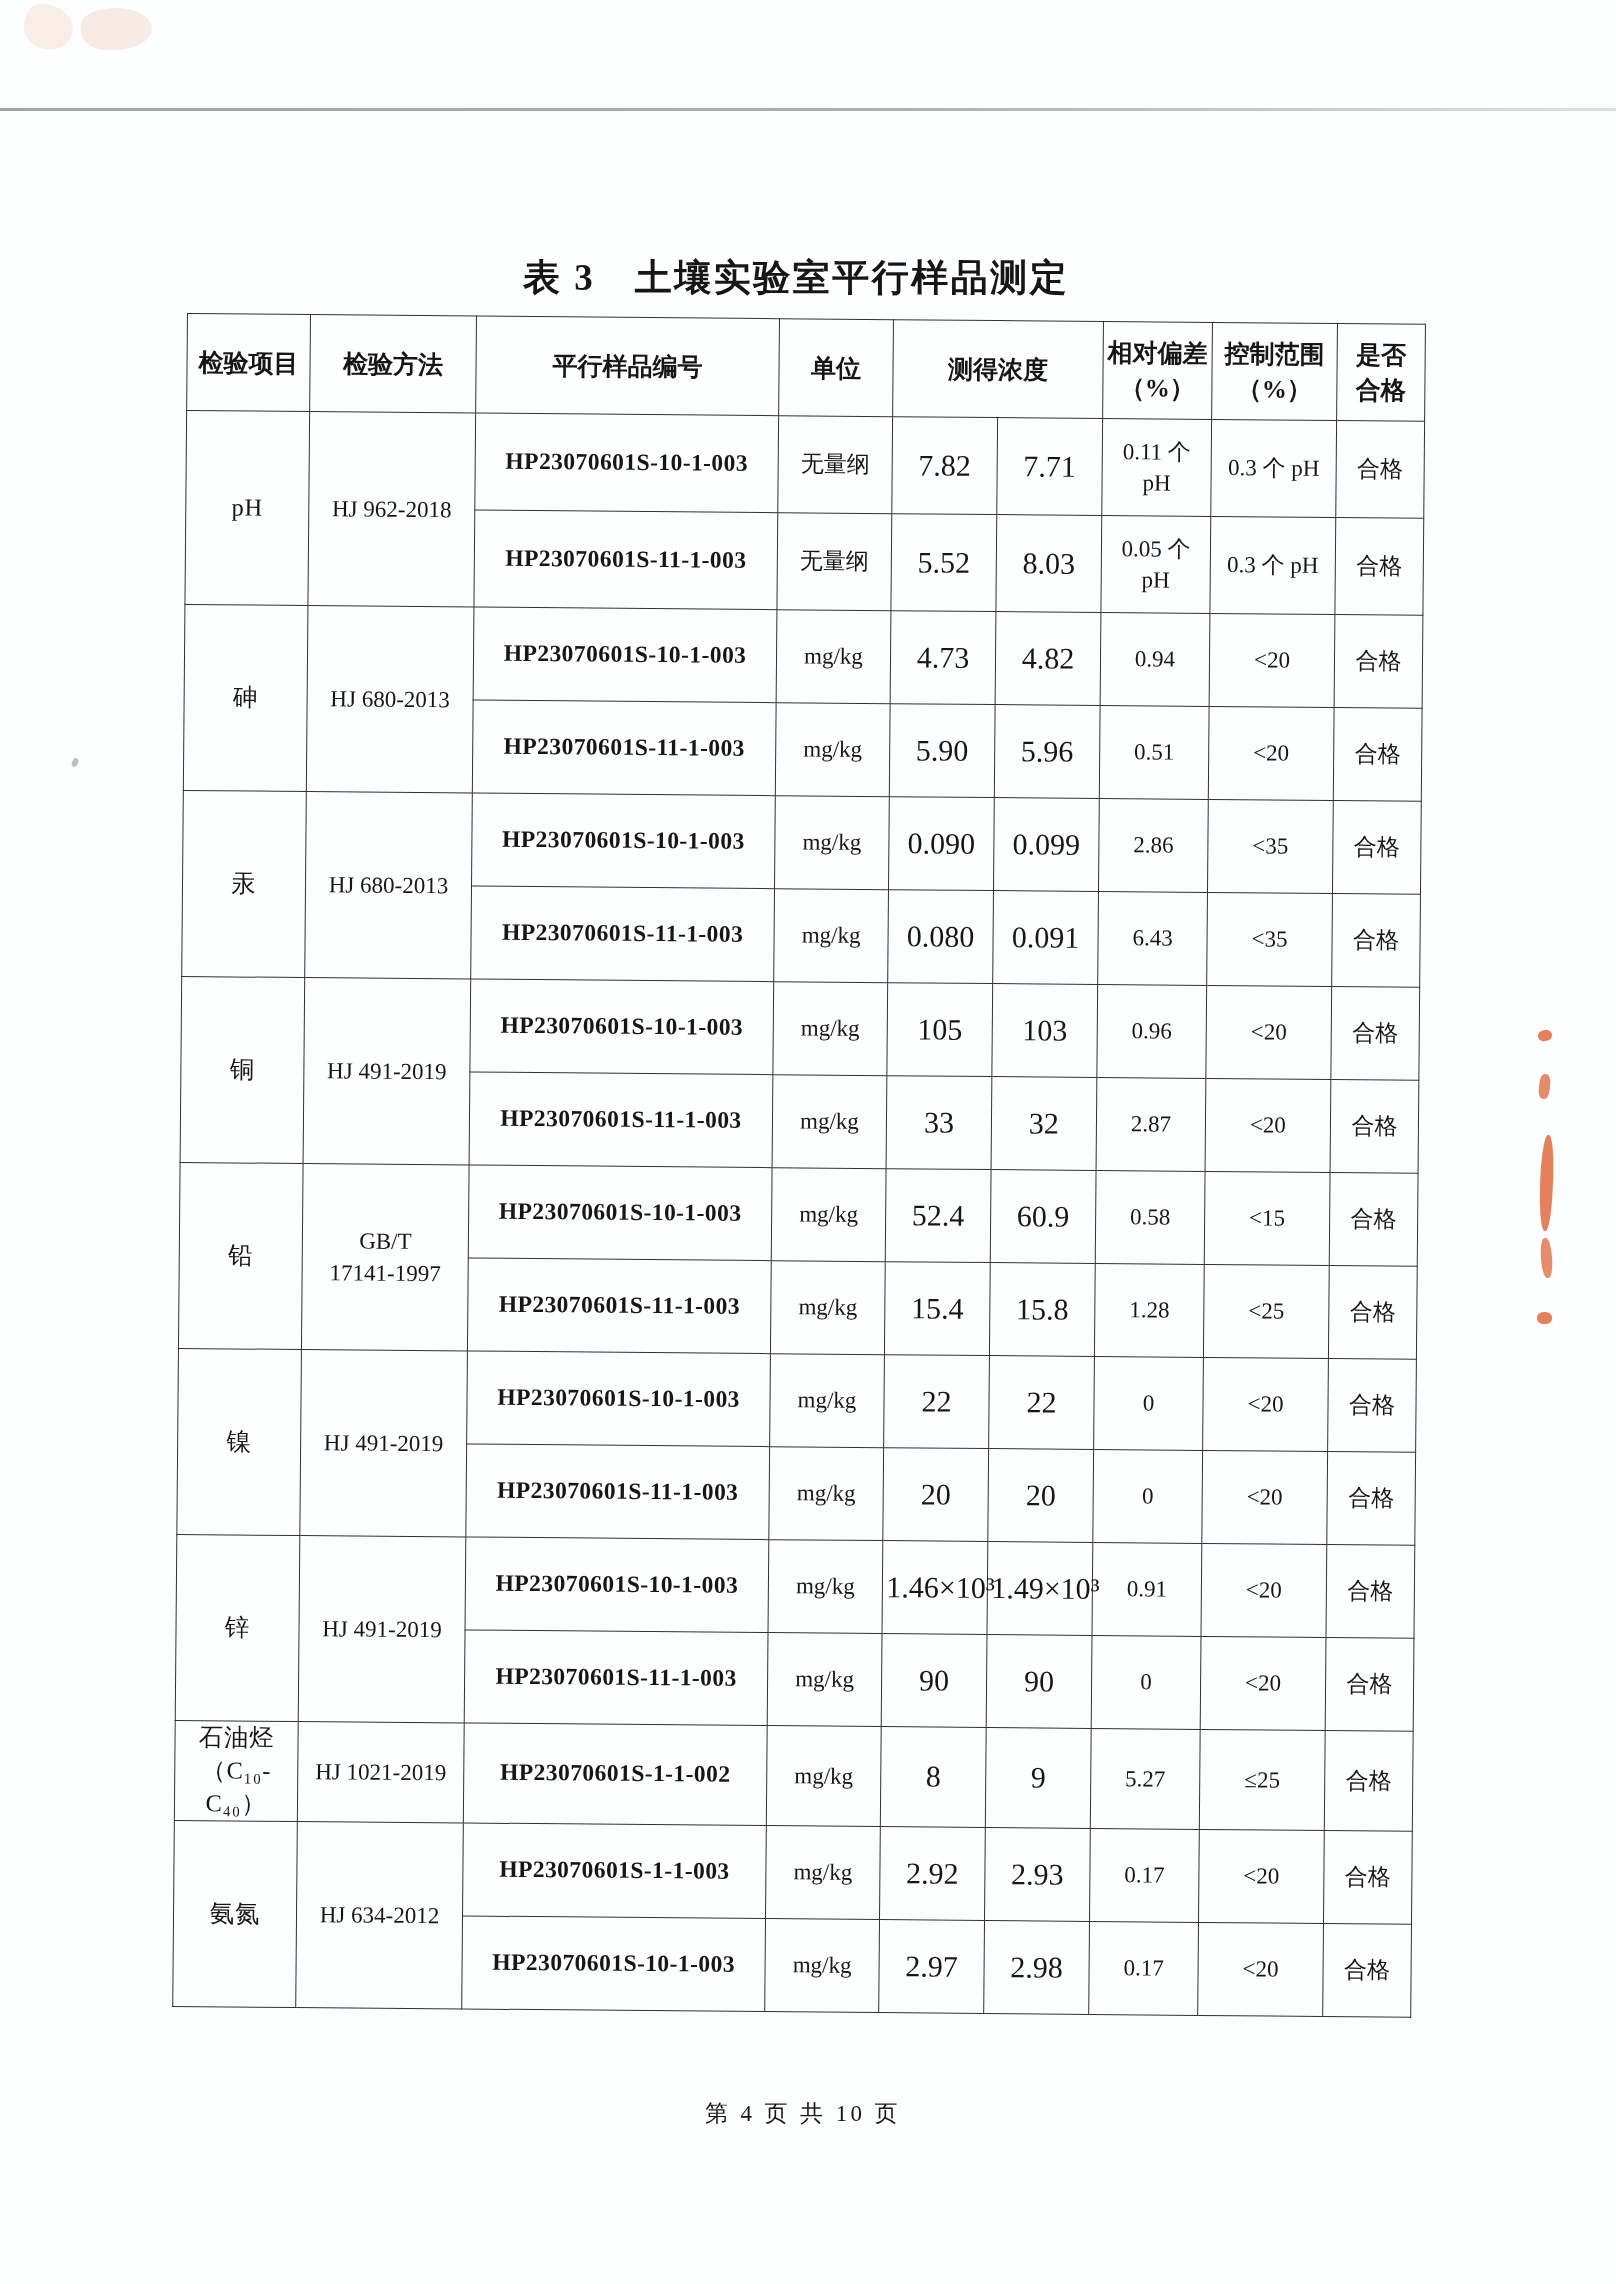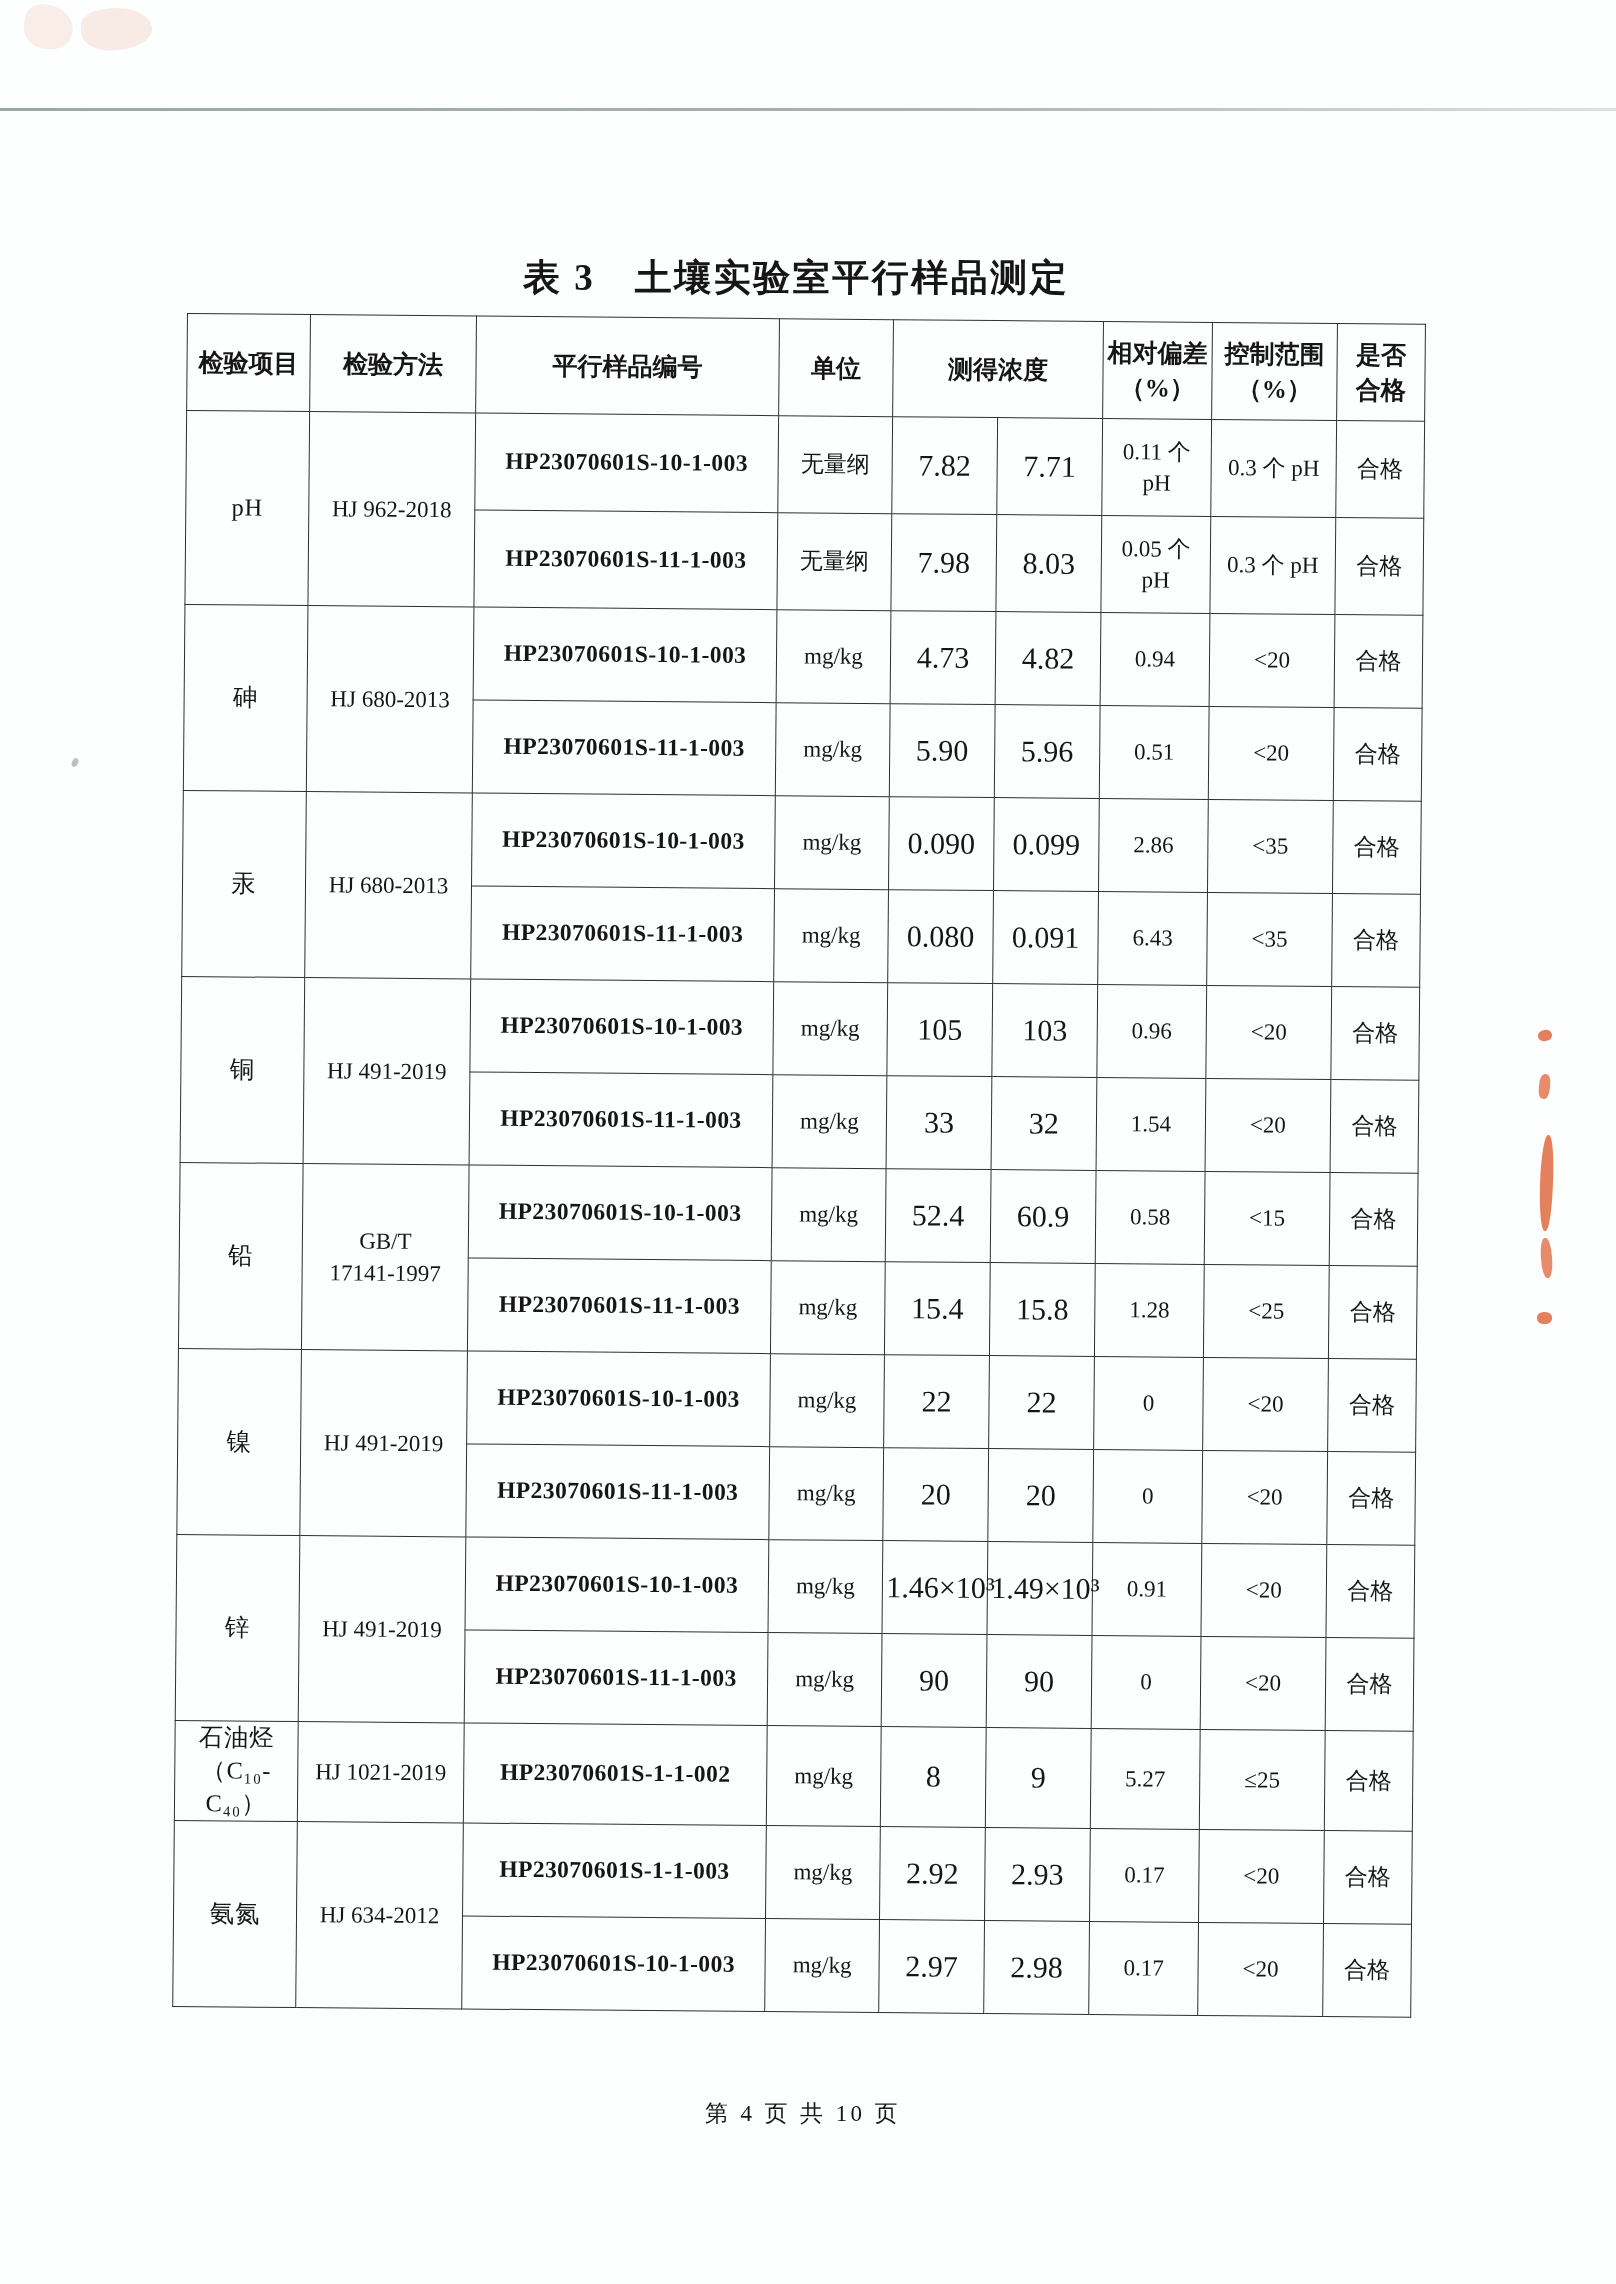--- a/index.html
+++ b/index.html
@@ -113,21 +113,21 @@
     <td class="val">7.82</td>
     <td class="val">7.71</td>
     <td>0.11 个
 pH</td>
     <td>0.3 个 pH</td>
     <td>合格</td>
   </tr>
   <tr class="h-tall">
     <td class="sample">HP23070601S-11-1-003</td>
     <td class="unit">无量纲</td>
-    <td class="val">7.98</td>
+    <td class="val">5.52</td>
     <td class="val">8.03</td>
     <td>0.05 个
 pH</td>
     <td>0.3 个 pH</td>
     <td>合格</td>
   </tr>
 
   <tr class="h-std">
     <td class="item" rowspan="2">砷</td>
     <td rowspan="2">HJ 680-2013</td>
@@ -179,21 +179,21 @@
     <td class="val">103</td>
     <td>0.96</td>
     <td>&lt;20</td>
     <td>合格</td>
   </tr>
   <tr class="h-std">
     <td class="sample">HP23070601S-11-1-003</td>
     <td class="unit">mg/kg</td>
     <td class="val">33</td>
     <td class="val">32</td>
-    <td>1.54</td>
+    <td>2.87</td>
     <td>&lt;20</td>
     <td>合格</td>
   </tr>
 
   <tr class="h-std">
     <td class="item" rowspan="2">铅</td>
     <td rowspan="2">GB/T
 17141-1997</td>
     <td class="sample">HP23070601S-10-1-003</td>
     <td class="unit">mg/kg</td>

